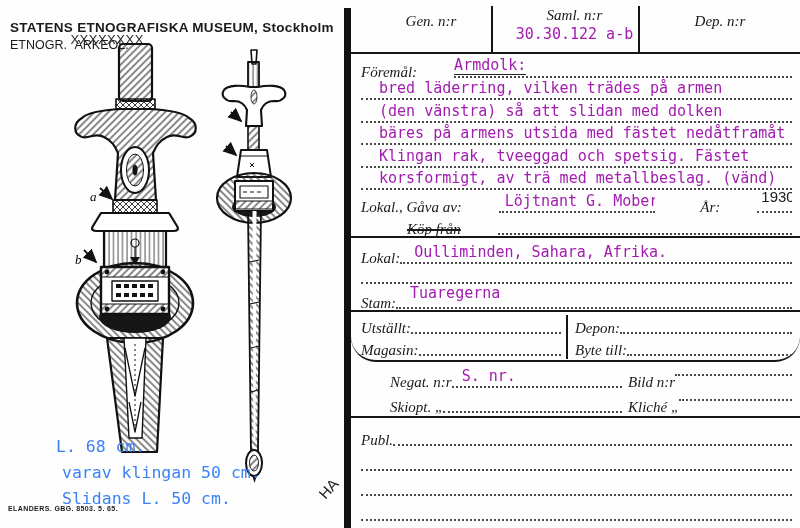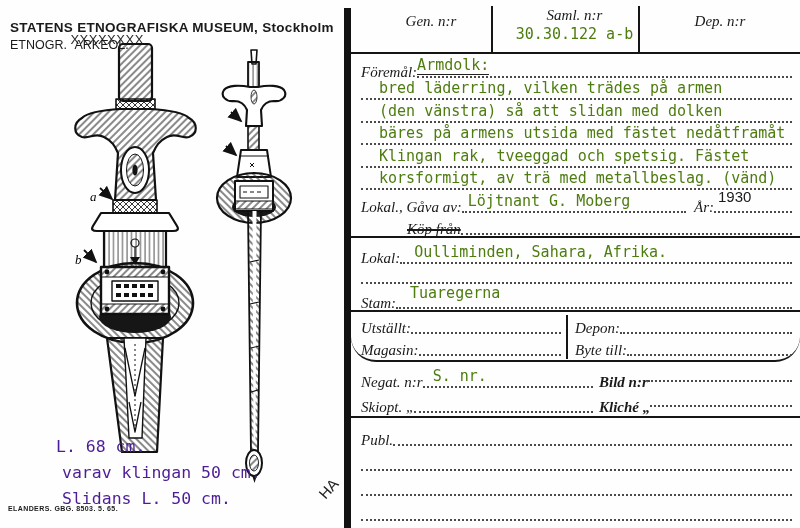--- a/index.html
+++ b/index.html
@@ -8,66 +8,66 @@
   
   .lp{position:absolute;left:0;top:0;width:345px;height:528px;}
   .mus-title{position:absolute;left:10px;top:20px;font-family:"Liberation Sans",sans-serif;
              font-weight:bold;font-size:13.5px;letter-spacing:.3px;white-space:nowrap;}
   .mus-sub{position:absolute;left:10px;top:38px;font-family:"Liberation Sans",sans-serif;
            font-size:12.5px;white-space:nowrap;}
   .struck{position:relative;display:inline-block;margin-left:4px;}
   .xover{position:absolute;left:-4px;top:-6px;letter-spacing:.5px;font-size:13px;opacity:.95;}
   .draw{position:absolute;left:0;top:0;}
   .cap{position:absolute;left:56px;font-family:"DejaVu Sans Mono",monospace;font-size:16.5px;
-       white-space:nowrap;color:#4c1d95;}
+       white-space:nowrap;color:#3b82f6;}
   .cap0{top:437px;} .cap1{top:463px;left:62px;} .cap2{top:489px;left:62px;}
   .printer{position:absolute;left:8px;top:505px;font-family:"Liberation Sans",sans-serif;
            font-size:7px;font-weight:bold;letter-spacing:.4px;}
   .hand{position:absolute;left:318px;top:480px;font-size:15px;transform:rotate(-48deg);
         font-family:"Liberation Sans",sans-serif;color:#222;}
   
   .divider{position:absolute;left:344px;top:8px;width:7px;height:520px;background:#121212;}
   
   .rp{position:absolute;left:351px;top:0;width:449px;height:528px;box-sizing:border-box;}
   .sec{box-sizing:border-box;border-bottom:2.5px solid #151515;padding:0 8px 0 10px;position:relative;}
   .lbl{font-style:italic;font-size:15px;white-space:nowrap;flex:0 0 auto;}
-  .typed{font-family:"DejaVu Sans Mono",monospace;font-size:15px;white-space:nowrap;color:#4d7c0f;}
+  .typed{font-family:"DejaVu Sans Mono",monospace;font-size:15px;white-space:nowrap;color:#a21caf;}
   .row{display:flex;align-items:flex-end;}
   .leader{flex:1 1 auto;border-bottom:2px dotted #4a4a4a;margin-bottom:3px;min-width:8px;
           display:flex;align-items:flex-end;overflow:hidden;}
   .leader .typed{margin-bottom:1px;}
   
   .sec-top{height:54px;}
   .hcols{display:flex;height:100%;}
   .hc{box-sizing:border-box;text-align:center;padding-top:12px;}
   .hc1{width:140px;} .hc2{width:147px;padding-top:7px;} .hc3{flex:1;}
   .vline{position:absolute;top:6px;width:2px;height:46px;background:#151515;}
   .vl1{left:140px;} .vl2{left:287px;}
   .samlval{margin-top:1px;}
   
   .sec-foremal{height:184px;padding-top:4px;}
-  .frow{height:22.5px;}
+  .frow{height:22.5px;gap:37px;}
   .term{border-bottom:1.6px solid #222;margin-right:14px;}
   .ind{padding-left:18px;}
   .struckout{text-decoration:line-through;text-decoration-thickness:2px;margin-left:46px;}
   .yearval{font-family:"Liberation Sans",sans-serif;font-size:15px;margin-bottom:6px;margin-left:4px;}
   
   .sec-lokal{height:74px;padding-top:2px;}
   .lrow1{height:27px;} .lrow2{height:20px;} .lrow3{height:25px;}
   
   .sec-utst{height:50px;padding:3px 8px 0 10px;border-radius:25px;}
   .urow{height:22px;}
   .ucell-l{flex:0 0 200px;display:flex;align-items:flex-end;}
   .ucell-r{flex:1;display:flex;align-items:flex-end;padding-left:14px;}
   .uvline{position:absolute;left:215px;top:3px;height:44px;width:2px;background:#151515;}
   
   .sec-negat{height:56px;padding-top:4px;}
-  .nrow{height:25px;}
+  .nrow{height:25px;margin-left:29px;}
   .ncell-l{flex:0 0 232px;display:flex;align-items:flex-end;}
-  .ncell-r{flex:1;display:flex;align-items:center;padding-left:6px;font-weight:bold;}
+  .ncell-r{flex:1;display:flex;align-items:flex-start;padding-left:6px;}
   .snr{margin-bottom:3px;margin-left:10px;}
   
   .sec-publ{height:138px;border-bottom:none;padding-top:6px;text-align:right;}
   .prow{height:25px;}
 </style>
 </head>
 <body>
 
 <div class="card">
 

